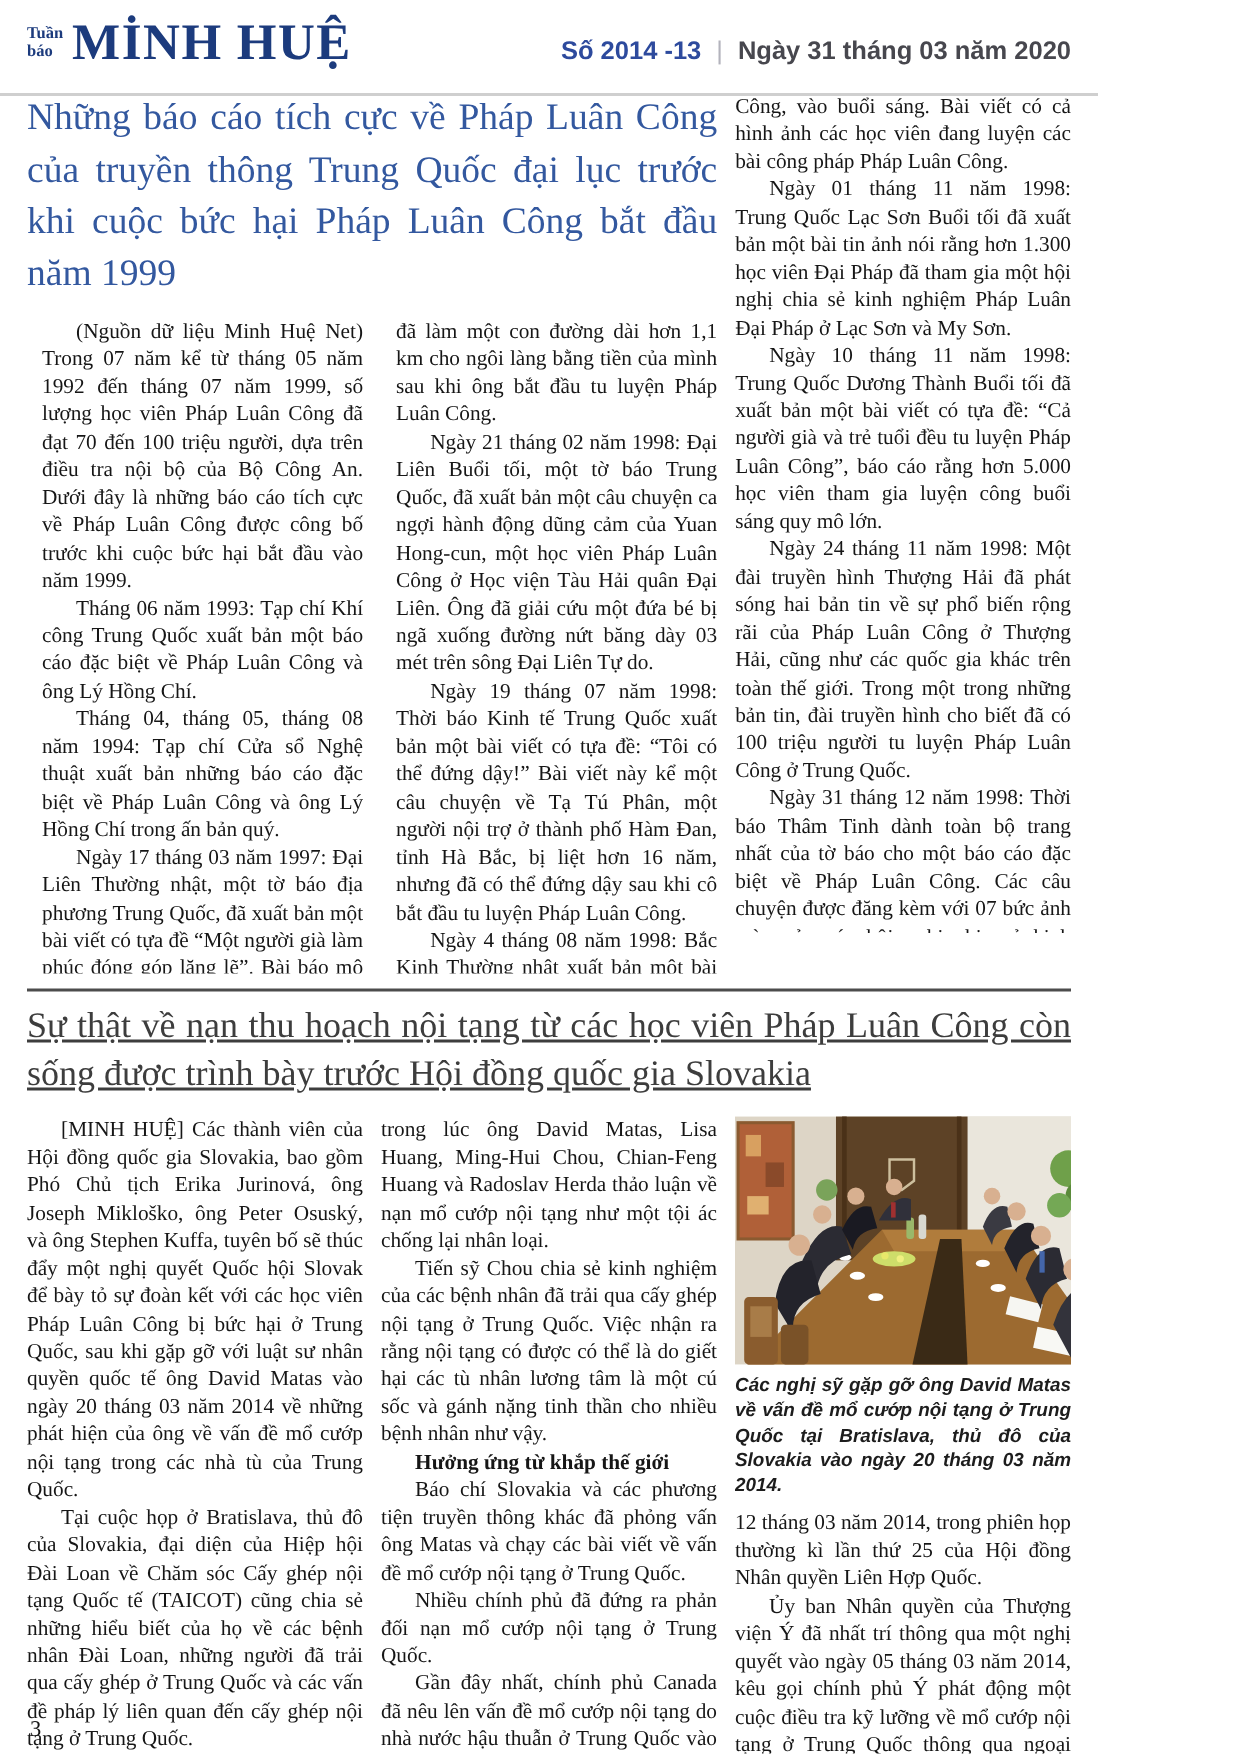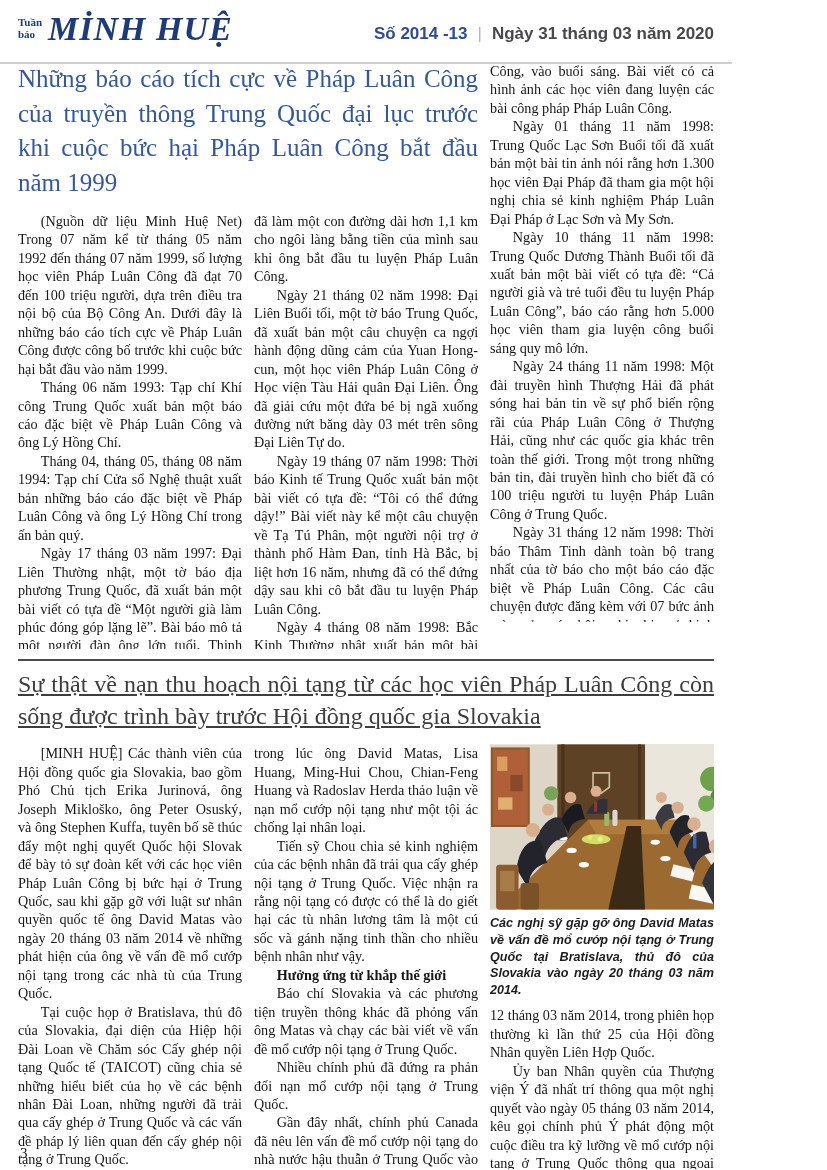--- a/index.html
+++ b/index.html
@@ -21,39 +21,39 @@
   .header-rule{
     position:absolute;left:0;top:62px;width:827px;height:2px;background:#cfcfcf;
   }
   .masthead{display:flex;align-items:center;gap:6px;}
   .masthead-label{
     font-size:11px;line-height:1.05;font-weight:bold;color:#1c3b7d;
     font-family:"Liberation Serif","DejaVu Serif",serif;
   }
   .masthead-title{
     font-size:34px;font-weight:bold;color:#1c3b7d;letter-spacing:1px;
-    font-family:"Liberation Serif","DejaVu Serif",serif;line-height:1;font-style:italic;
+    font-family:"Liberation Serif","DejaVu Serif",serif;line-height:1;
   }
   .header-right{
     display:flex;align-items:flex-end;gap:10px;
     font-family:"Liberation Sans","DejaVu Sans",sans-serif;
     font-weight:bold;font-size:17px;padding-bottom:2px;
   }
   .issue-number{color:#2d4a9d;}
   .header-sep{color:#b3b3bc;font-weight:normal;}
   .issue-date{color:#47474e;}
   
   .a1-top{display:flex;gap:12px;margin-top:8px;}
   .a1-left{width:524px;}
   .a1-headline{
     color:#33589f;font-size:25px;line-height:1.38;font-weight:400;
     text-align:justify;margin:0 0 12px 0;
   }
   .a1-cols{display:flex;gap:12px;}
-  .col{flex:1;overflow:hidden;}
+  .col{flex:1;overflow:hidden;margin-left:10px;}
   .a1-left .col{height:437px;}
   .a1-col3{width:255px;height:560px;overflow:hidden;}
   p.body{
     margin:0;font-size:14.2px;line-height:1.3;text-align:justify;
     text-indent:1.6em;color:#161616;
   }
   p.cont{text-indent:0;}
   .endmark{color:#9a9a9a;font-size:12px;}
   
   .article-divider{height:2px;background:#4c4c4c;margin:10px 0 8px 0;}

